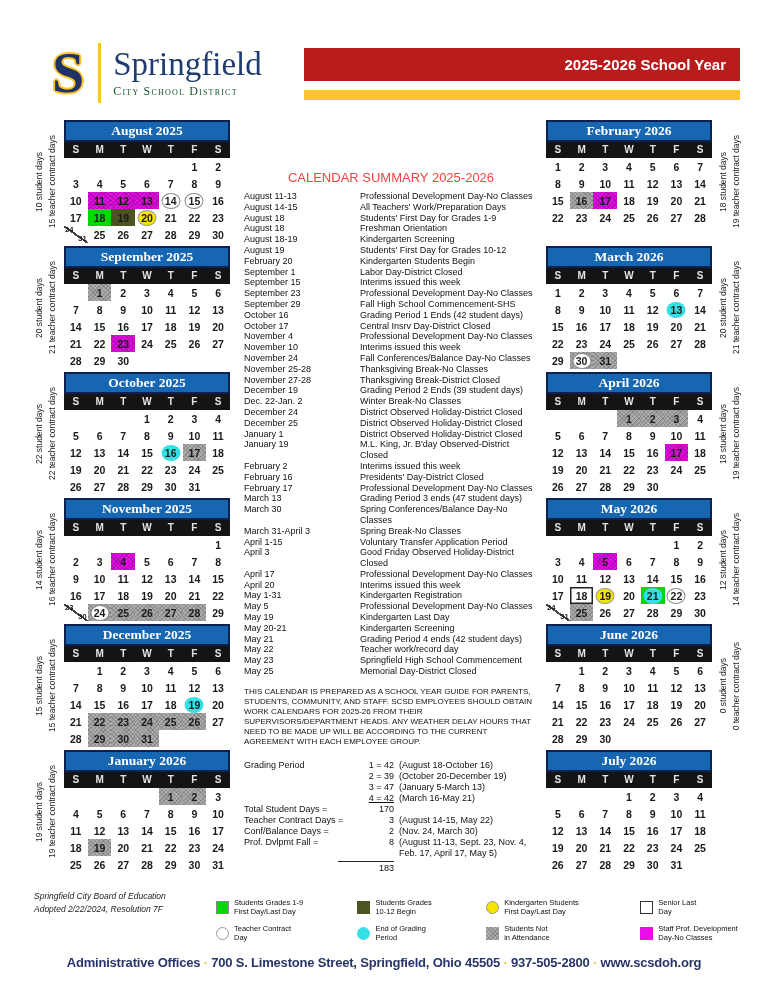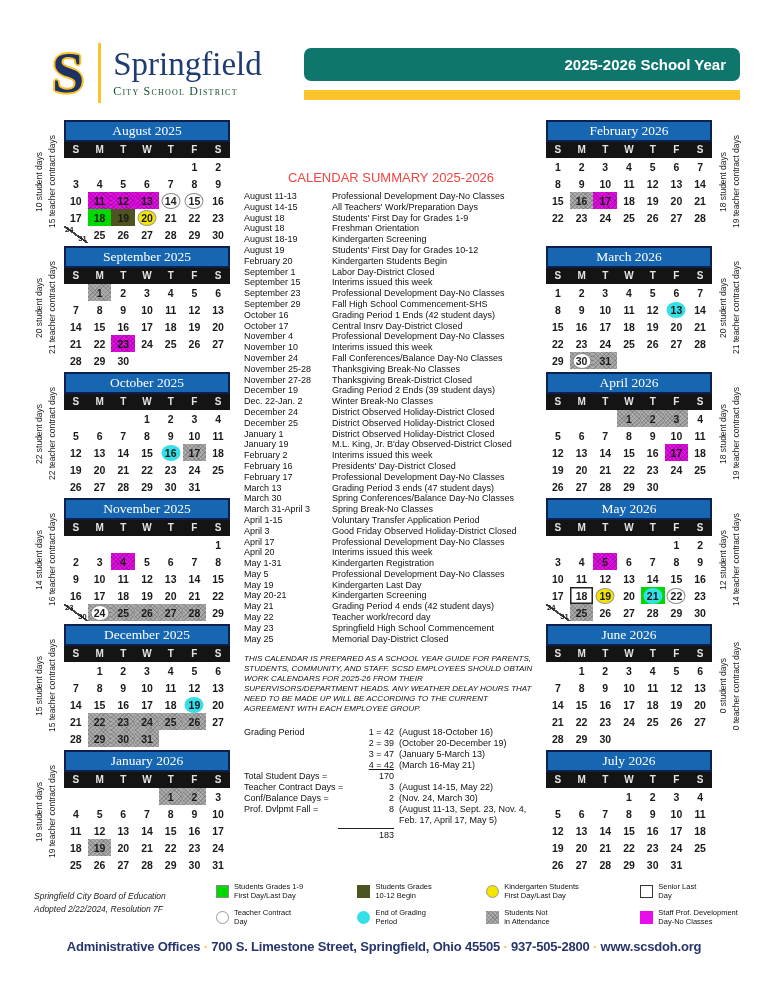--- a/index.html
+++ b/index.html
@@ -8,36 +8,36 @@
 
   
   .header{display:flex;padding:36px 28px 0 52px;align-items:flex-start;}
   .logo{display:flex;align-items:center;height:74px;}
   .logo-s{font-family:"Liberation Serif",serif;font-weight:bold;font-size:58px;color:#1e3264;line-height:1;
     text-shadow:-2px 0 #fcc32a,2px 0 #fcc32a,0 -2px #fcc32a,0 2px #fcc32a,-1px -1px #fcc32a,1px 1px #fcc32a,-1px 1px #fcc32a,1px -1px #fcc32a;}
   .logo-bar{width:3px;height:60px;background:#fcc32a;margin:0 12px 0 14px;}
   .logo-name{font-family:"Liberation Serif",serif;font-size:33px;color:#1f3c70;line-height:1.05;}
   .logo-sub{font-family:"Liberation Serif",serif;font-size:12px;color:#14532d;letter-spacing:1.2px;font-variant:small-caps;margin-top:2px;}
   .banner{flex:1;margin-left:42px;margin-top:12px;}
-  .banner-navy{height:33px;background:#0f766e;color:#fff;display:flex;align-items:center;justify-content:flex-end;
-    padding-right:14px;font-weight:bold;font-size:15px;border-radius:7px;}
+  .banner-navy{height:33px;background:#b91c1c;color:#fff;display:flex;align-items:center;justify-content:flex-end;
+    padding-right:14px;font-weight:bold;font-size:15px;}
   .banner-gold{height:10px;background:#fcc32a;margin-top:9px;}
 
   
   .content{display:flex;padding:10px 18px 0 28px;}
   .col-left,.col-right{width:206px;flex-shrink:0;}
   .col-mid{flex:1;padding:0 8px 0 10px;}
 
   
   .month{display:flex;height:124px;margin-bottom:2px;}
   .vlabels{width:36px;display:flex;align-items:center;justify-content:center;flex-shrink:0;}
   .vlabel{writing-mode:vertical-rl;transform:rotate(180deg);font-size:8.5px;color:#222;line-height:1.5;text-align:center;}
   .cal{width:166px;flex-shrink:0;}
   .cal-title{background:#1666b2;border:2px solid #0e2050;box-sizing:border-box;color:#fff;
-    font-family:"Liberation Serif",serif;font-weight:normal;font-size:13.5px;text-align:center;height:22px;line-height:18px;}
+    font-family:"Liberation Serif",serif;font-weight:bold;font-size:13.5px;text-align:center;height:22px;line-height:18px;}
   .cal-days{background:#141414;display:grid;grid-template-columns:repeat(7,1fr);height:16px;}
   .cal-days span{color:#e3e3e3;font-size:10px;font-weight:bold;text-align:center;line-height:16px;}
   .cal-grid{display:grid;grid-template-columns:repeat(7,1fr);}
   .cell{position:relative;height:17px;font-size:10.5px;font-weight:bold;color:#1a1a1a;
     display:flex;align-items:center;justify-content:center;}
   .cell .num{position:relative;z-index:2;}
   .m-pd{background-color:#e90ee9;background-image:repeating-linear-gradient(45deg,rgba(0,0,0,.18) 0 1px,transparent 1px 3px),repeating-linear-gradient(135deg,rgba(0,0,0,.18) 0 1px,transparent 1px 3px);}
   .m-na{background-color:#aeaeae;background-image:repeating-linear-gradient(45deg,rgba(0,0,0,.15) 0 1px,transparent 1px 3px),repeating-linear-gradient(135deg,rgba(0,0,0,.15) 0 1px,transparent 1px 3px);}
   .m-g19{background:#00d900;}
   .m-g1012{background:#4d5421;}
@@ -47,34 +47,34 @@
   .circ-kg{background:#f4e400;border:1px solid #999;}
   .circ-eg{background:#35dfe6;}
   .split{background-image:linear-gradient(to top right,transparent 46%,#444 46%,#444 53%,transparent 53%);}
   .sp1{position:absolute;top:0;left:1px;font-size:7.5px;line-height:8px;}
   .sp2{position:absolute;bottom:0;right:1px;font-size:7.5px;line-height:8px;}
 
   
   .sum-title{font-size:13px;font-weight:normal;text-align:center;margin:50px 0 6px;color:#ef4444;}
   .sum-row{display:flex;font-size:9px;line-height:10.8px;color:#111;}
   .sum-date{width:88px;flex-shrink:0;}
-  .sum-desc{flex:1;}
-  .note{font-size:8px;line-height:10px;margin-top:10px;width:294px;color:#111;font-style:italic;}
+  .sum-desc{flex:1;margin-left:28px;}
+  .note{font-size:8px;line-height:10px;margin-top:10px;width:294px;color:#111;}
   .grading{margin-top:13px;font-size:9px;color:#111;}
   .g-row{display:flex;line-height:11px;}
   .g-label{width:108px;flex-shrink:0;}
   .g-num{width:42px;text-align:right;flex-shrink:0;}
   .g-num.u{text-decoration:underline;}
   .g-rest{flex:1;padding-left:5px;}
   .g-line{border-top:1.2px solid #222;width:56px;margin:2px 0 1px 94px;}
 
   
   .bottom{display:flex;padding:4px 26px 0 34px;align-items:flex-start;}
   .board{font-style:italic;font-size:8.5px;width:168px;margin-top:10px;line-height:1.55;color:#222;flex-shrink:0;}
-  .legend{flex:1;display:grid;grid-template-columns:1.05fr 0.95fr 1.15fr 0.8fr;gap:7px 8px;margin-left:14px;margin-top:2px;}
+  .legend{flex:1;display:grid;grid-template-columns:1.05fr 0.95fr 1.15fr 0.8fr;gap:7px 8px;margin-left:14px;margin-top:18px;}
   .leg-item{display:flex;gap:5px;font-size:7.5px;line-height:1.25;align-items:center;color:#111;}
   .leg-swatch{width:13px;height:13px;flex-shrink:0;box-sizing:border-box;}
   .leg-swatch.round{border-radius:50%;}
   .sw-g19{background:#00d900;border:1px solid #8a8a8a;}
   .sw-g1012{background:#4d5421;}
   .sw-kg{background:#f4e400;border:1px solid #999;}
   .sw-senior{background:#fff;border:1.4px solid #333;}
   .sw-tc{background:#fff;border:1.2px solid #999;}
   .sw-eg{background:#35dfe6;}
   .sw-na{background-color:#aeaeae;background-image:repeating-linear-gradient(45deg,rgba(0,0,0,.15) 0 1px,transparent 1px 3px),repeating-linear-gradient(135deg,rgba(0,0,0,.15) 0 1px,transparent 1px 3px);}

